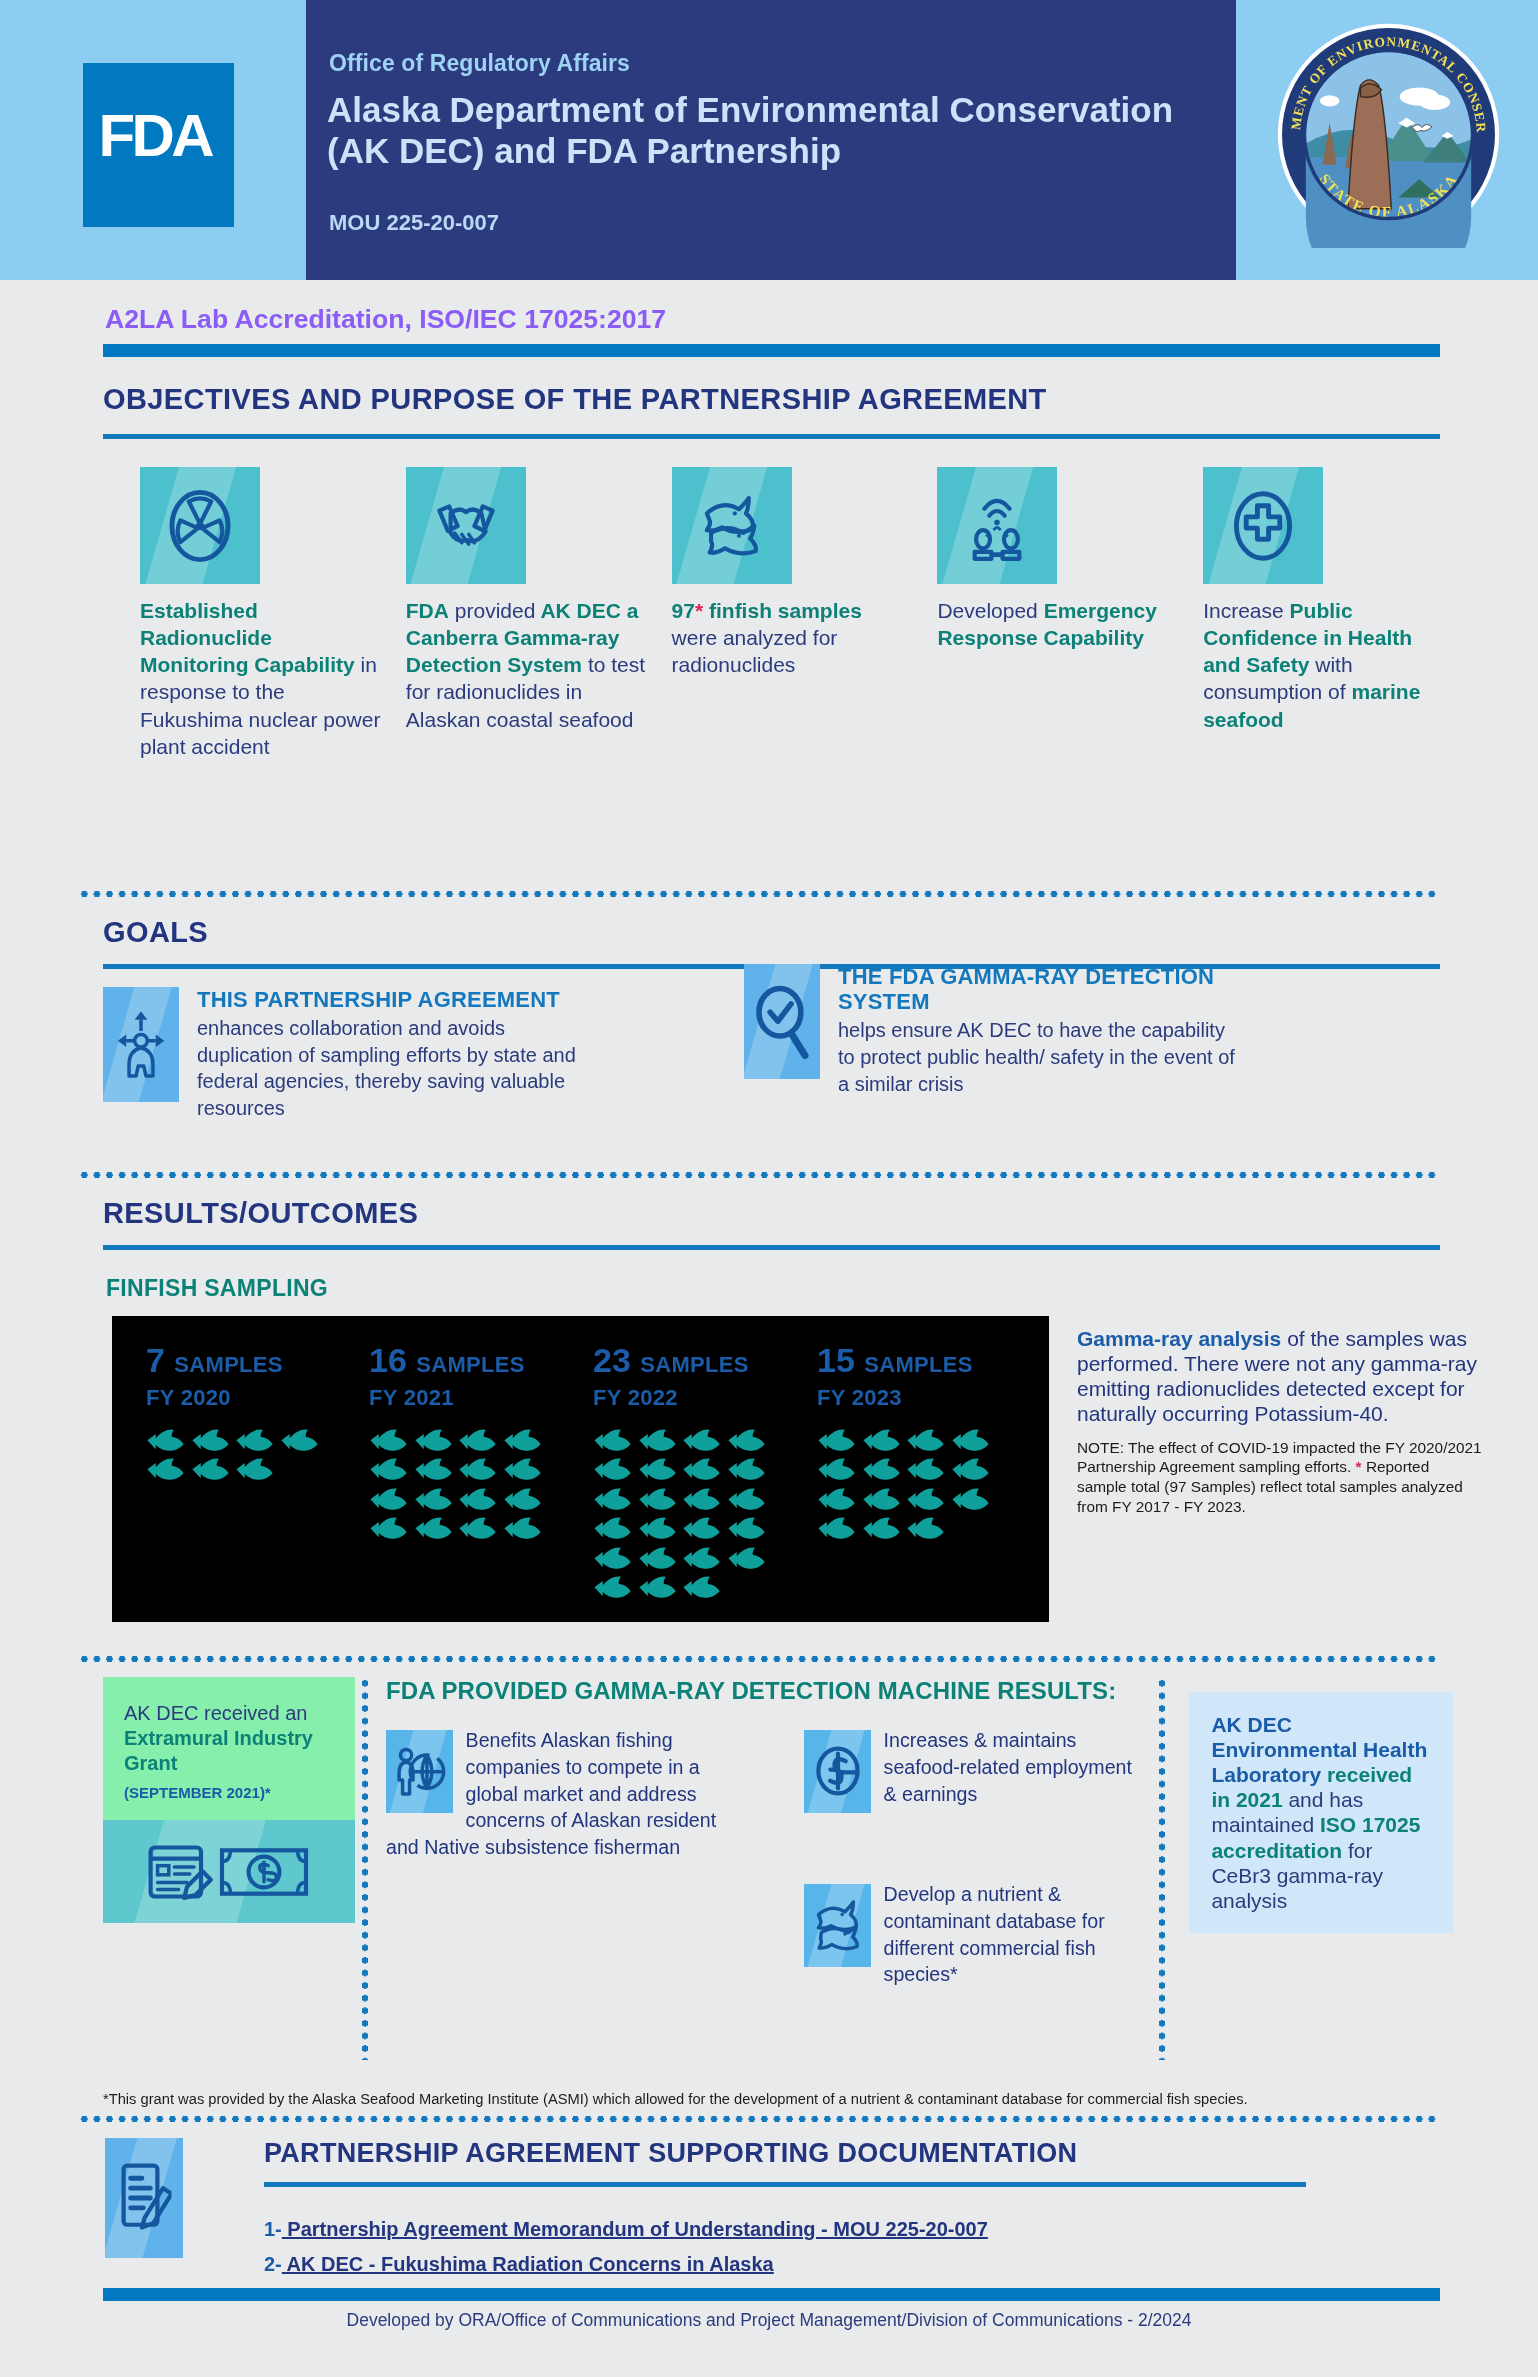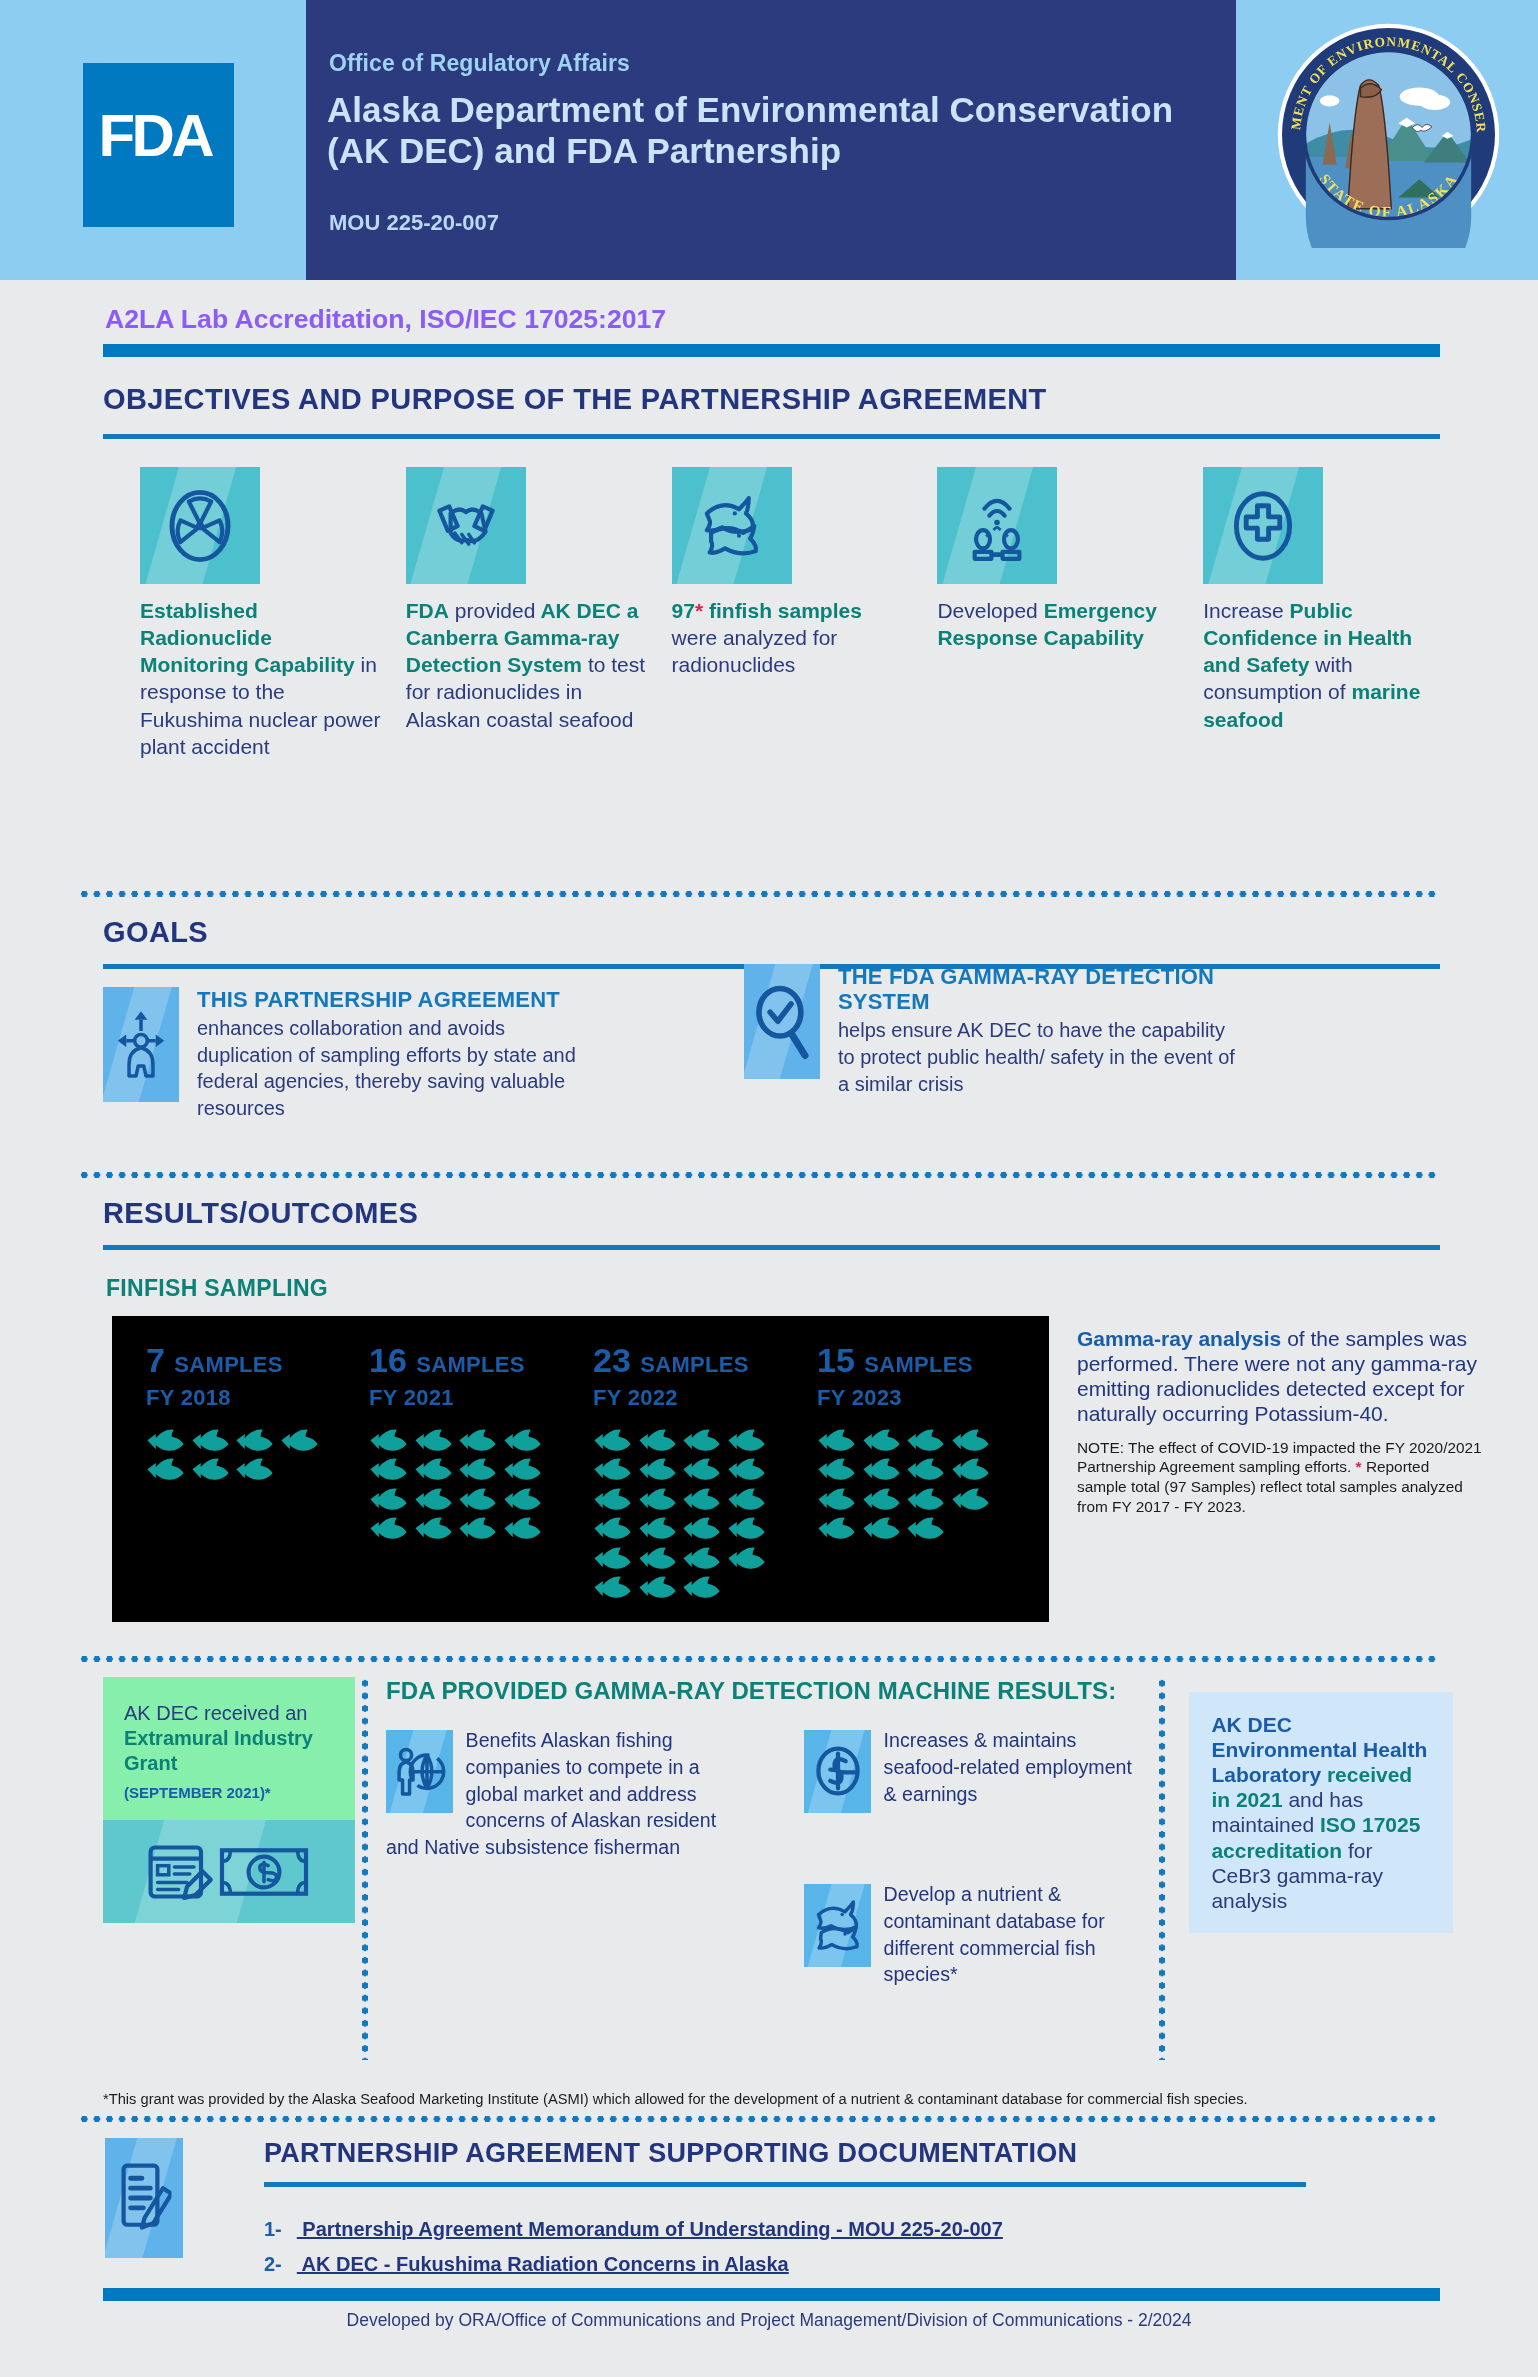--- a/index.html
+++ b/index.html
@@ -242,21 +242,21 @@
   .doc-tile svg { position: absolute; left: 50%; top: 50%; transform: translate(-50%,-50%); }
   .doc-title {
     position: absolute; left: 264px; top: 2138px;
     color: #22357e; font-size: 27px; font-weight: 700; letter-spacing: 0.3px;
   }
   .doc-rule { position: absolute; left: 264px; top: 2182px; width: 1042px; }
   .doc-link {
     position: absolute; left: 264px;
     font-size: 20px; color: #1b5ca8; font-weight: 700;
   }
-  .doc-link u { color: #22357e; text-decoration: underline; font-weight: 700; margin-left: 15px; }
+  .doc-link u { color: #22357e; text-decoration: underline; font-weight: 700; }
 
   .bot-rule { position: absolute; left: 103px; top: 2288px; width: 1337px; }
   .credit {
     position: absolute; left: 0; top: 2310px; width: 1538px;
     text-align: center; color: #2b3b7d; font-size: 17.5px;
   }
 </style>
 </head>
 <body>
 
@@ -450,21 +450,21 @@
   </div>
 
   <div class="res-dot dotted"></div>
   <div class="res-title sect-title">RESULTS/OUTCOMES</div>
   <div class="res-rule rule-thin"></div>
   <div class="finfish-label">FINFISH SAMPLING</div>
 
   <div class="chart-panel">
     <div class="fy-col" id="fy0" style="left:34px;">
         <div class="fy-count">7 <span class="sm">SAMPLES</span></div>
-        <div class="fy-year">FY 2018</div>
+        <div class="fy-year">FY 2020</div>
         <div class="fish-grid">
           <svg width="39" height="22.4" viewBox="0 0 56 32">
             <path d="M2 16 l12 -9 v6 q12 -14 26 -12 q-4 6 -3 10 q12 2 17 11 q-8 9 -19 9 q-12 1 -21 -8 v6 z" fill="#0fa09b"></path>
           </svg>
           <svg width="39" height="22.4" viewBox="0 0 56 32">
             <path d="M2 16 l12 -9 v6 q12 -14 26 -12 q-4 6 -3 10 q12 2 17 11 q-8 9 -19 9 q-12 1 -21 -8 v6 z" fill="#0fa09b"></path>
           </svg>
           <svg width="39" height="22.4" viewBox="0 0 56 32">
             <path d="M2 16 l12 -9 v6 q12 -14 26 -12 q-4 6 -3 10 q12 2 17 11 q-8 9 -19 9 q-12 1 -21 -8 v6 z" fill="#0fa09b"></path>
           </svg>

